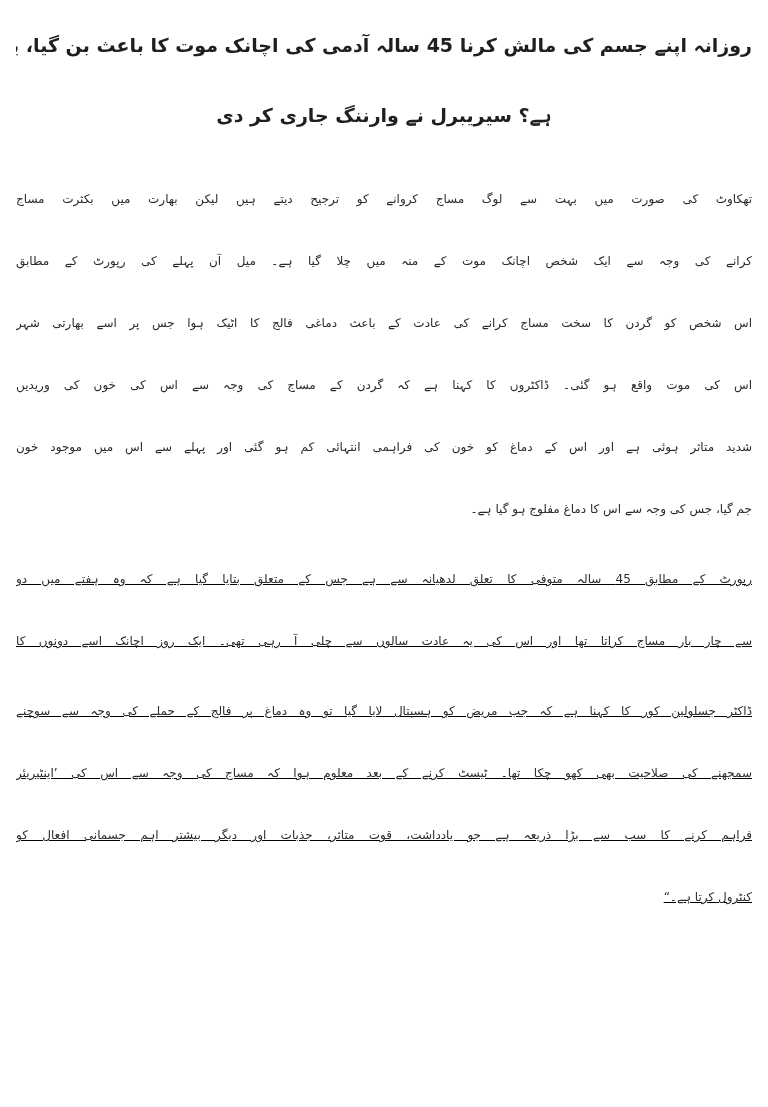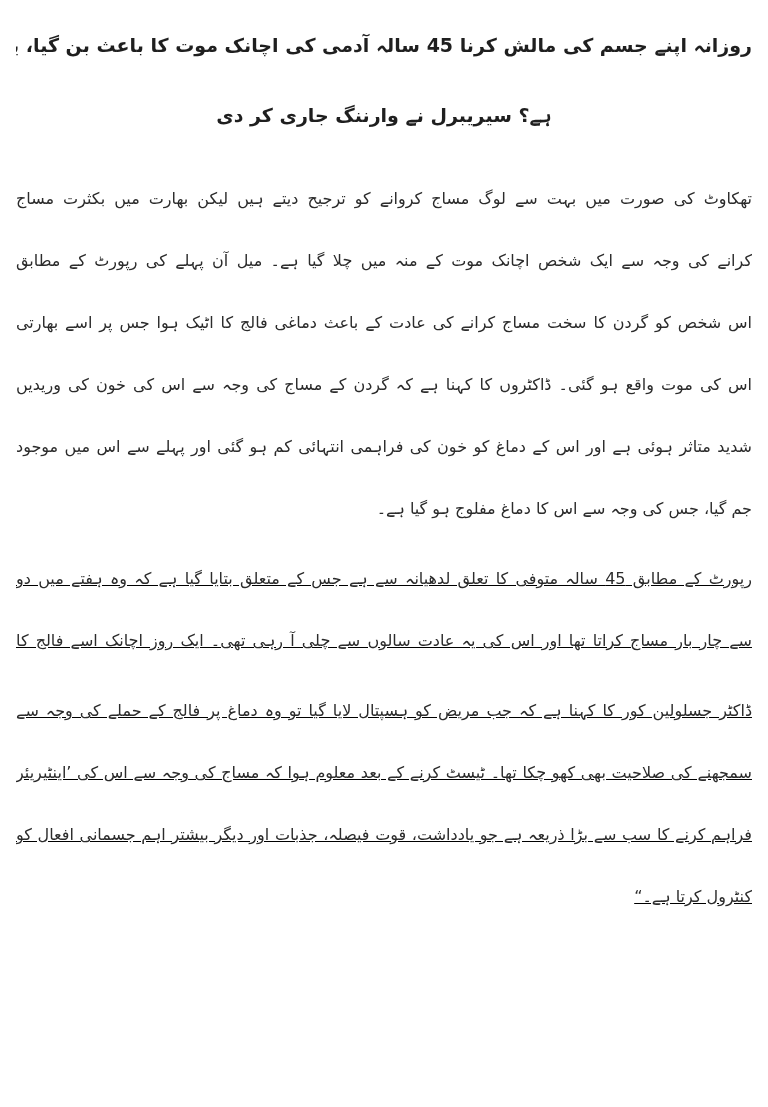--- a/index.html
+++ b/index.html
@@ -32,21 +32,21 @@
     overflow: hidden;
     white-space: nowrap;
   }
   .para {
     margin: 0;
     padding: 0;
   }
   .para-first { margin-top: 18px; }
   .para + .para { margin-top: 8px; text-decoration: underline; }
   .t-line {
-    font-size: 16px;
+    font-size: 12px;
     color: #2b2b2b;
     height: 62px;
     line-height: 62px;
     overflow: hidden;
     text-align: justify;
     text-align-last: justify;
   }
   .t-line.last-line {
     text-align: center;
     text-align-last: right;
@@ -66,23 +66,23 @@
     <div class="t-line">تھکاوٹ کی صورت میں بہت سے لوگ مساج کروانے کو ترجیح دیتے ہیں لیکن بھارت میں بکثرت مساج</div>
     <div class="t-line">کرانے کی وجہ سے ایک شخص اچانک موت کے منہ میں چلا گیا ہے۔ میل آن پہلے کی رپورٹ کے مطابق</div>
     <div class="t-line">اس شخص کو گردن کا سخت مساج کرانے کی عادت کے باعث دماغی فالج کا اٹیک ہوا جس پر اسے بھارتی شہر</div>
     <div class="t-line">اس کی موت واقع ہو گئی۔ ڈاکٹروں کا کہنا ہے کہ گردن کے مساج کی وجہ سے اس کی خون کی وریدیں</div>
     <div class="t-line">شدید متاثر ہوئی ہے اور اس کے دماغ کو خون کی فراہمی انتہائی کم ہو گئی اور پہلے سے اس میں موجود خون</div>
     <div class="t-line last-line">جم گیا، جس کی وجہ سے اس کا دماغ مفلوج ہو گیا ہے۔</div>
   </div>
 
   <div class="para">
     <div class="t-line">رپورٹ کے مطابق 45 سالہ متوفی کا تعلق لدھیانہ سے ہے جس کے متعلق بتایا گیا ہے کہ وہ ہفتے میں دو</div>
-    <div class="t-line">سے چار بار مساج کراتا تھا اور اس کی یہ عادت سالوں سے چلی آ رہی تھی۔ ایک روز اچانک اسے فالج کا</div>
+    <div class="t-line">سے چار بار مساج کراتا تھا اور اس کی یہ عادت سالوں سے چلی آ رہی تھی۔ ایک روز اچانک اسے دونوں کا</div>
   </div>
 
   <div class="para">
     <div class="t-line">ڈاکٹر جسلولین کور کا کہنا ہے کہ جب مریض کو ہسپتال لایا گیا تو وہ دماغ پر فالج کے حملے کی وجہ سے سوچنے</div>
     <div class="t-line">سمجھنے کی صلاحیت بھی کھو چکا تھا۔ ٹیسٹ کرنے کے بعد معلوم ہوا کہ مساج کی وجہ سے اس کی ’اینٹیریئر</div>
-    <div class="t-line">فراہم کرنے کا سب سے بڑا ذریعہ ہے جو یادداشت، قوت فیصلہ، جذبات اور دیگر بیشتر اہم جسمانی افعال کو</div>
+    <div class="t-line">فراہم کرنے کا سب سے بڑا ذریعہ ہے جو یادداشت، قوت متاثر، جذبات اور دیگر بیشتر اہم جسمانی افعال کو</div>
     <div class="t-line last-line">کنٹرول کرتا ہے۔“</div>
   </div>
 
 </div>
 
 </body></html>

